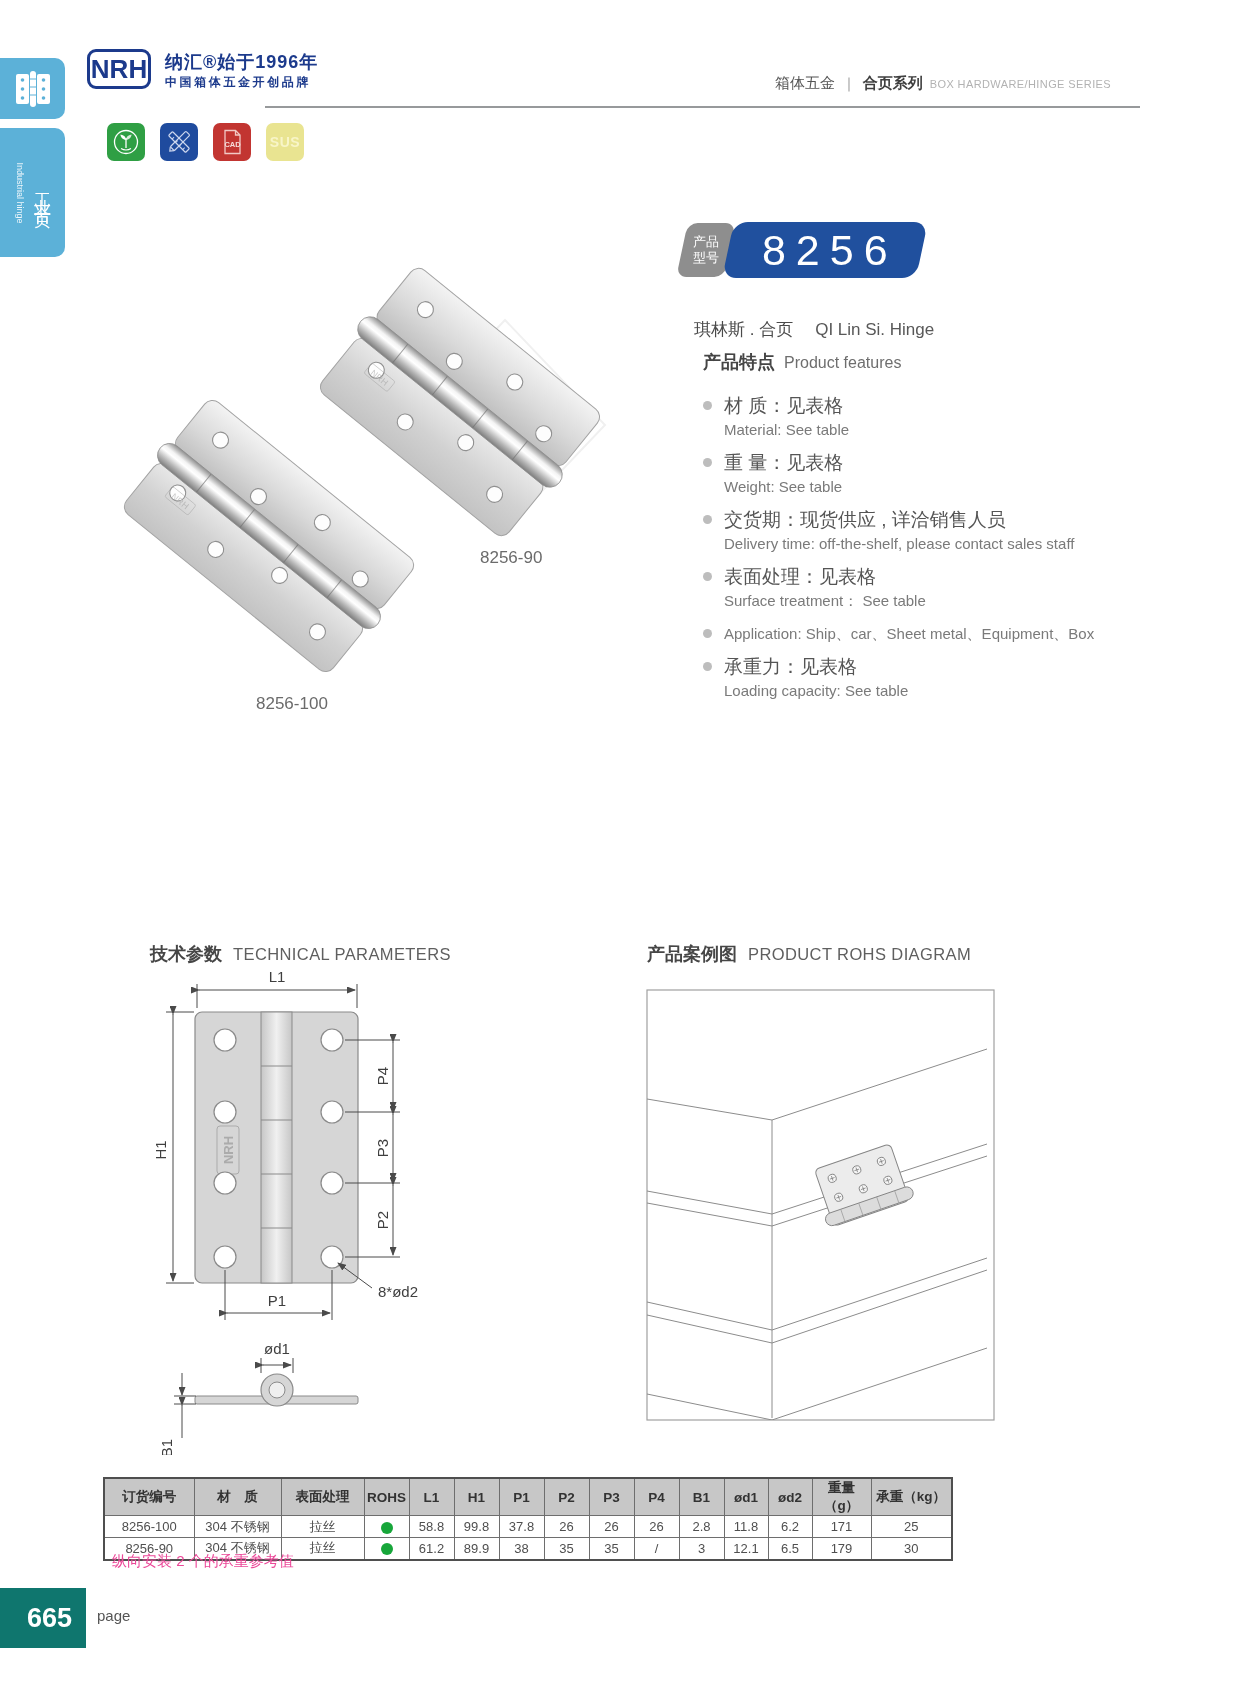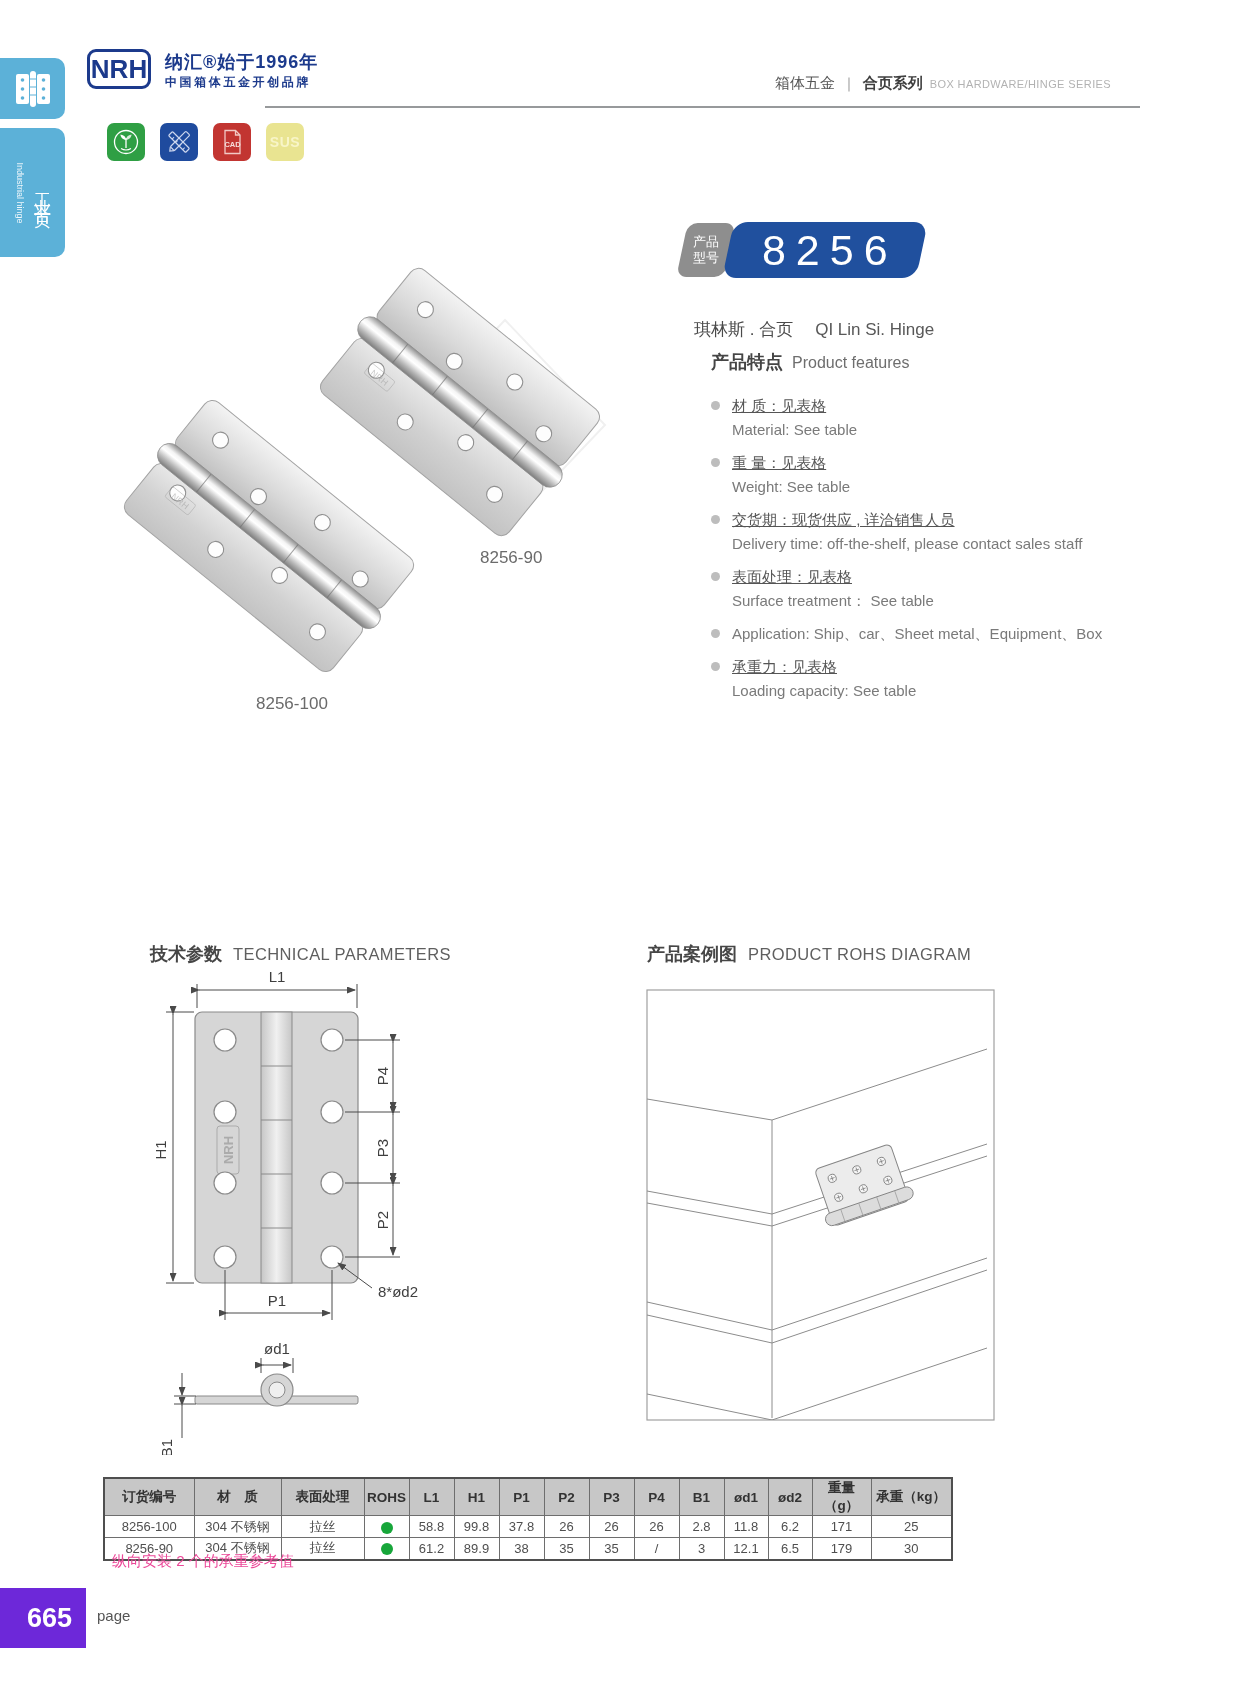--- a/index.html
+++ b/index.html
@@ -42,27 +42,27 @@
   .model-tag { left:682px; top:223px; width:48px; height:54px; background:#8e8e8e;
                transform:skewX(-12deg); border-radius:10px; display:flex; align-items:center; justify-content:center; }
   .model-tag .in { transform:skewX(12deg); color:#fff; font-size:13px; line-height:16px; text-align:center; }
   .model-band { left:728px; top:222px; width:194px; height:56px; background:#20509e;
                 transform:skewX(-12deg); border-radius:14px; display:flex; align-items:center; justify-content:center; }
   .model-band .in { transform:skewX(12deg); color:#fff; font-size:43px; letter-spacing:10px; padding-left:10px; }
   .prod-name { left:694px; top:318px; font-size:17px; color:#4a4a4a; display:flex; gap:22px; align-items:baseline; }
   .prod-name .en { color:#585858; }
 
   
-  .features { left:703px; top:350px; width:430px;margin-left:8px; }
+  .features { left:703px; top:350px; width:430px; }
   .features .hd { display:flex; align-items:baseline; gap:9px; margin-bottom:20px; }
   .features .hd .cn { font-size:18px; font-weight:bold; color:#454545; }
   .features .hd .en { font-size:16px; color:#6e6e6e; }
   .feat-item { position:relative; padding-left:21px; margin-bottom:9px; }
   .feat-item .b { position:absolute; left:0; top:7px; width:9px; height:9px; border-radius:50%; background:#bdbdbd; }
-  .feat-item .l1 { font-size:15px; color:#555; line-height:24px;text-decoration:underline; }
+  .feat-item .l1 { font-size:19px; color:#555; line-height:24px; }
   .feat-item .l2 { font-size:15px; color:#7a7a7a; line-height:24px; }
 
   
   .photo-label { font-size:17px; color:#6b6b6b; }
 
   
   .sec-title { display:flex; align-items:baseline; gap:11px; }
   .sec-title .cn { font-size:18px; font-weight:bold; color:#464646; }
   .sec-title .en { font-size:16.5px; color:#5f5f5f; letter-spacing:.4px; }
 
@@ -70,21 +70,21 @@
   .spec-wrap { left:103px; top:1477px; width:849px; }
   table.spec { width:849px; border-collapse:collapse; table-layout:fixed; border:2px solid #4f4f4f; }
   table.spec th { background:#c7c7c7; border:1px solid #6e6e6e; font-size:13.5px; color:#333;
                   font-weight:bold; height:26px; padding:0; text-align:center; }
   table.spec td { border:1px solid #6e6e6e; font-size:13px; color:#4f4f4f; height:22px;
                   padding:0; text-align:center; background:#fff; }
   .rohs-dot { display:inline-block; width:12px; height:12px; border-radius:50%; vertical-align:middle; }
   .footnote { left:112px; top:1552px; font-size:15px; color:#ec4899; }
 
   
-  .page-badge { left:0; top:1588px; width:86px; height:60px; background:#6d28d9; color:#fff;
+  .page-badge { left:0; top:1588px; width:86px; height:60px; background:#0f766e; color:#fff;
                 font-size:27px; font-weight:bold; text-align:right; line-height:60px; padding-right:14px; }
   .page-word { left:97px; top:1607px; font-size:15px; color:#555; }
 
   svg text { font-family:"Liberation Sans", sans-serif; }
 </style>
 </head>
 <body>
 
 <div class="abs side-box side-hinge">
   <svg width="40" height="44" viewBox="0 0 40 44">

